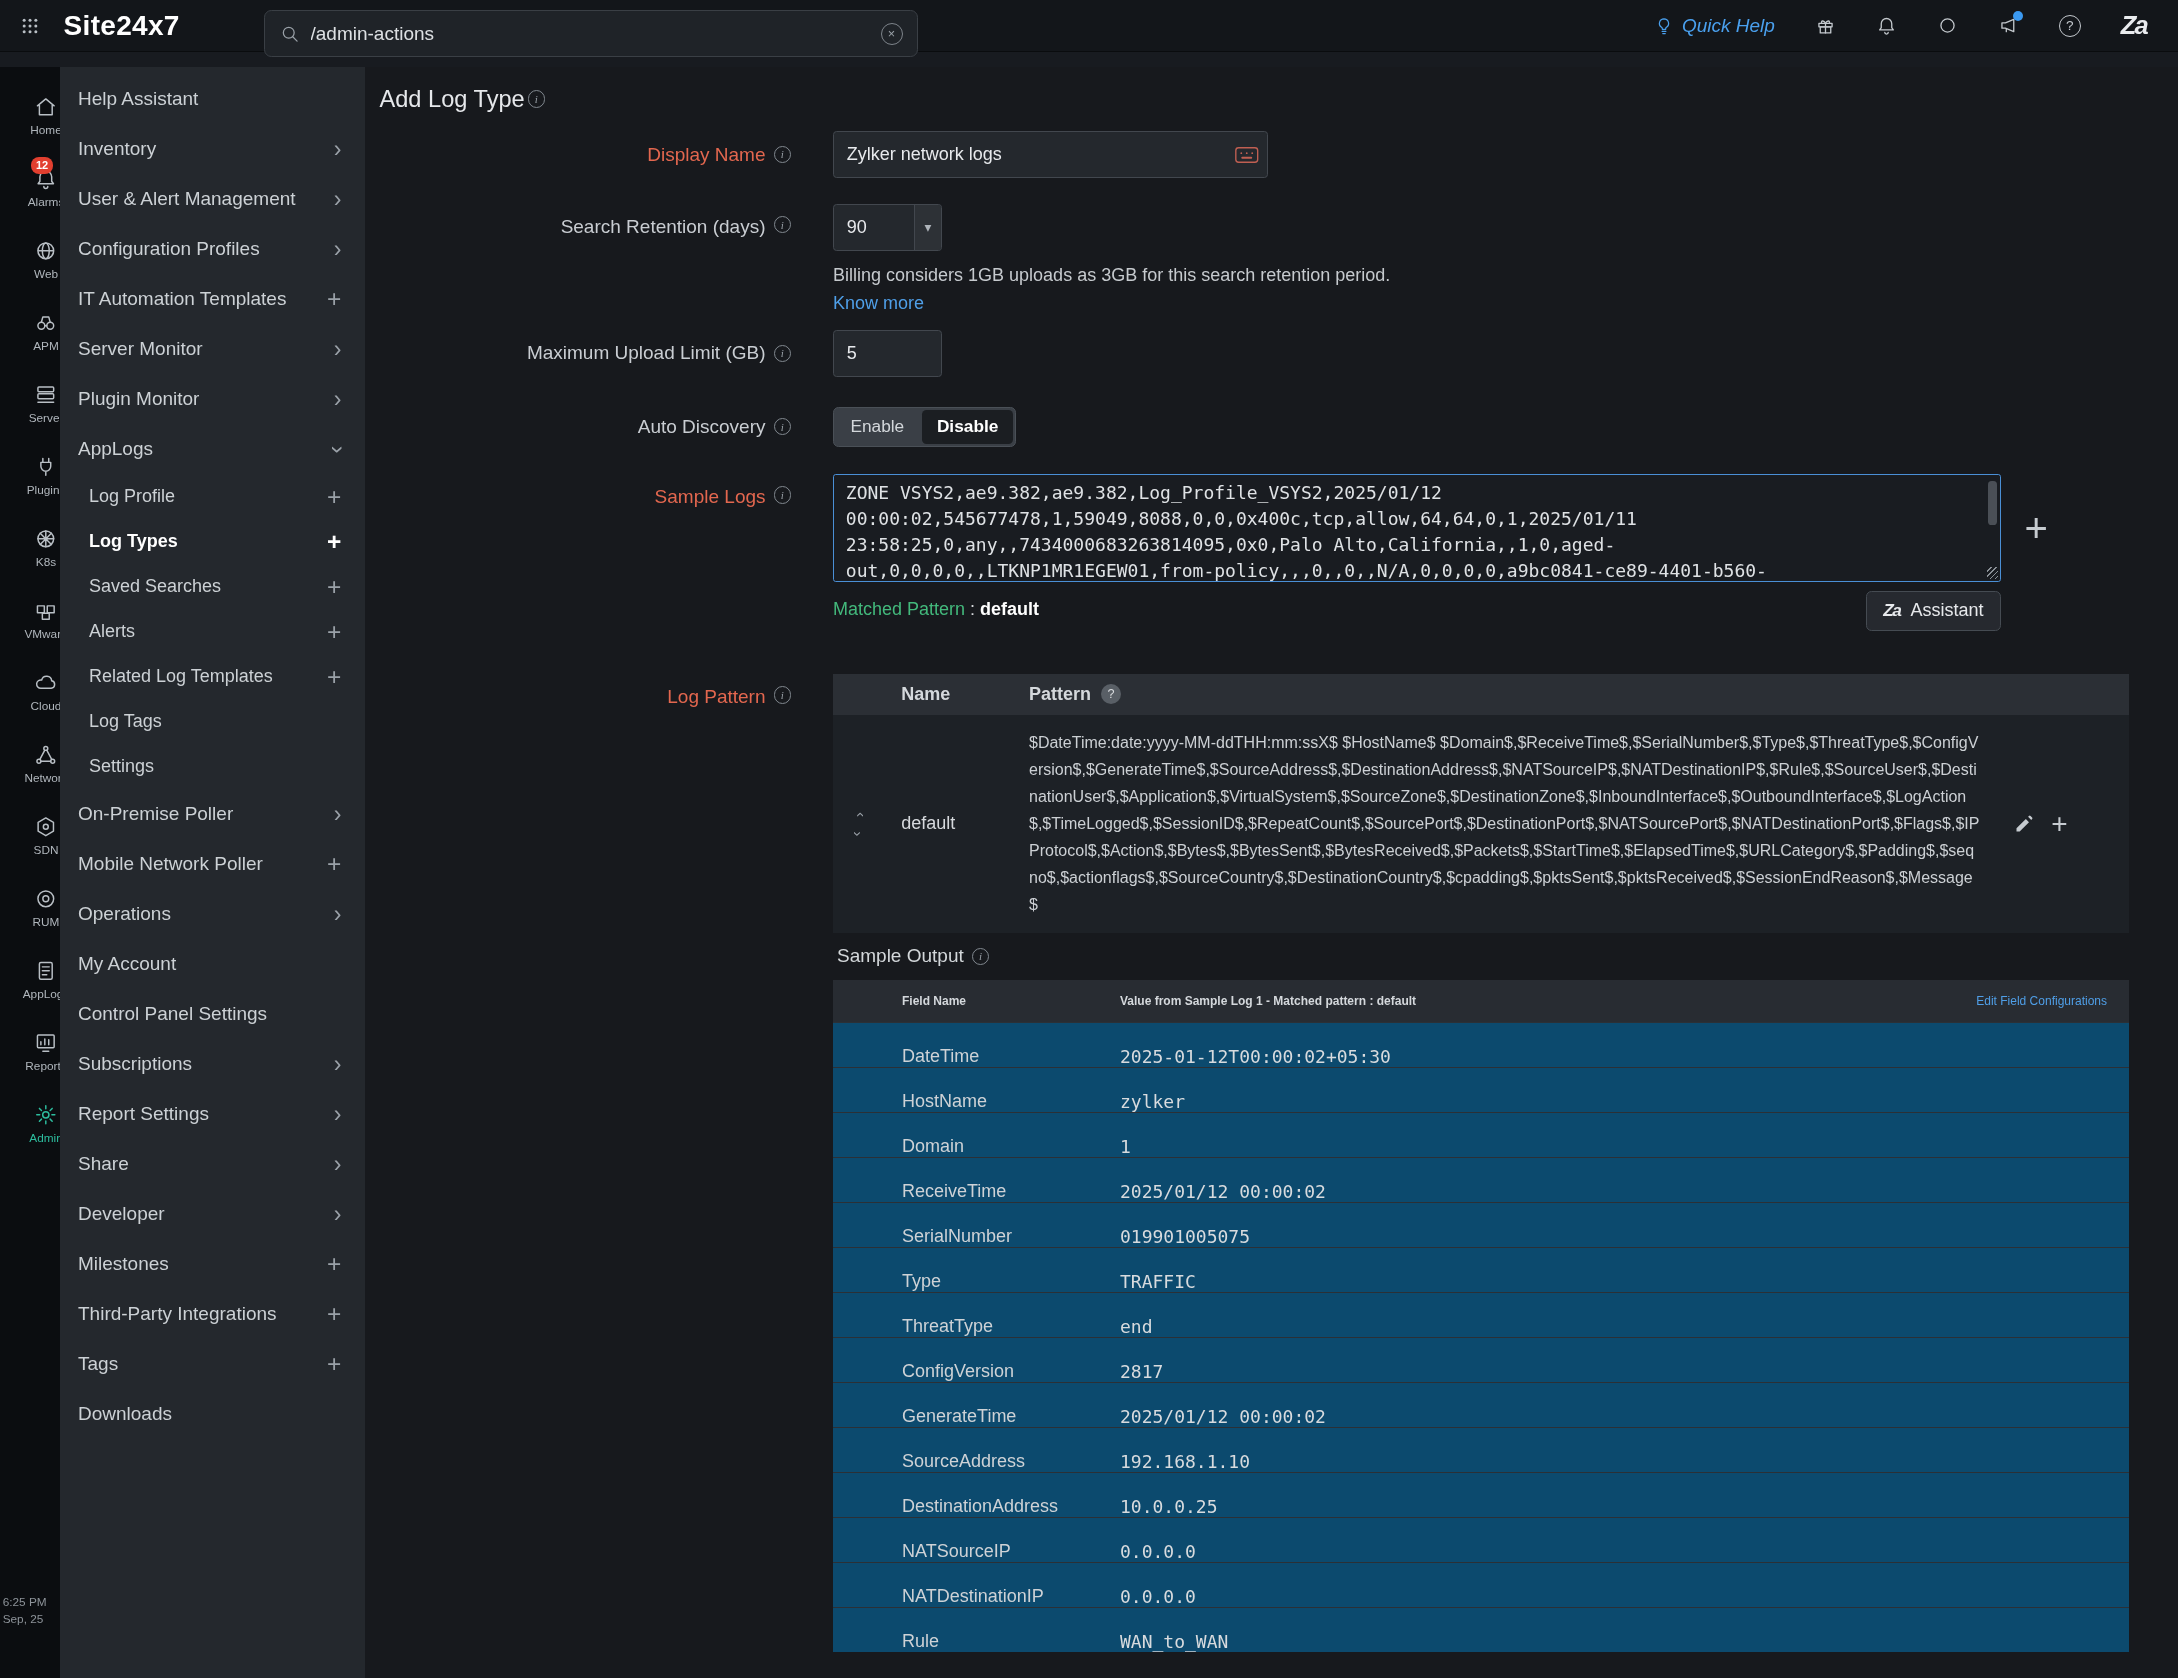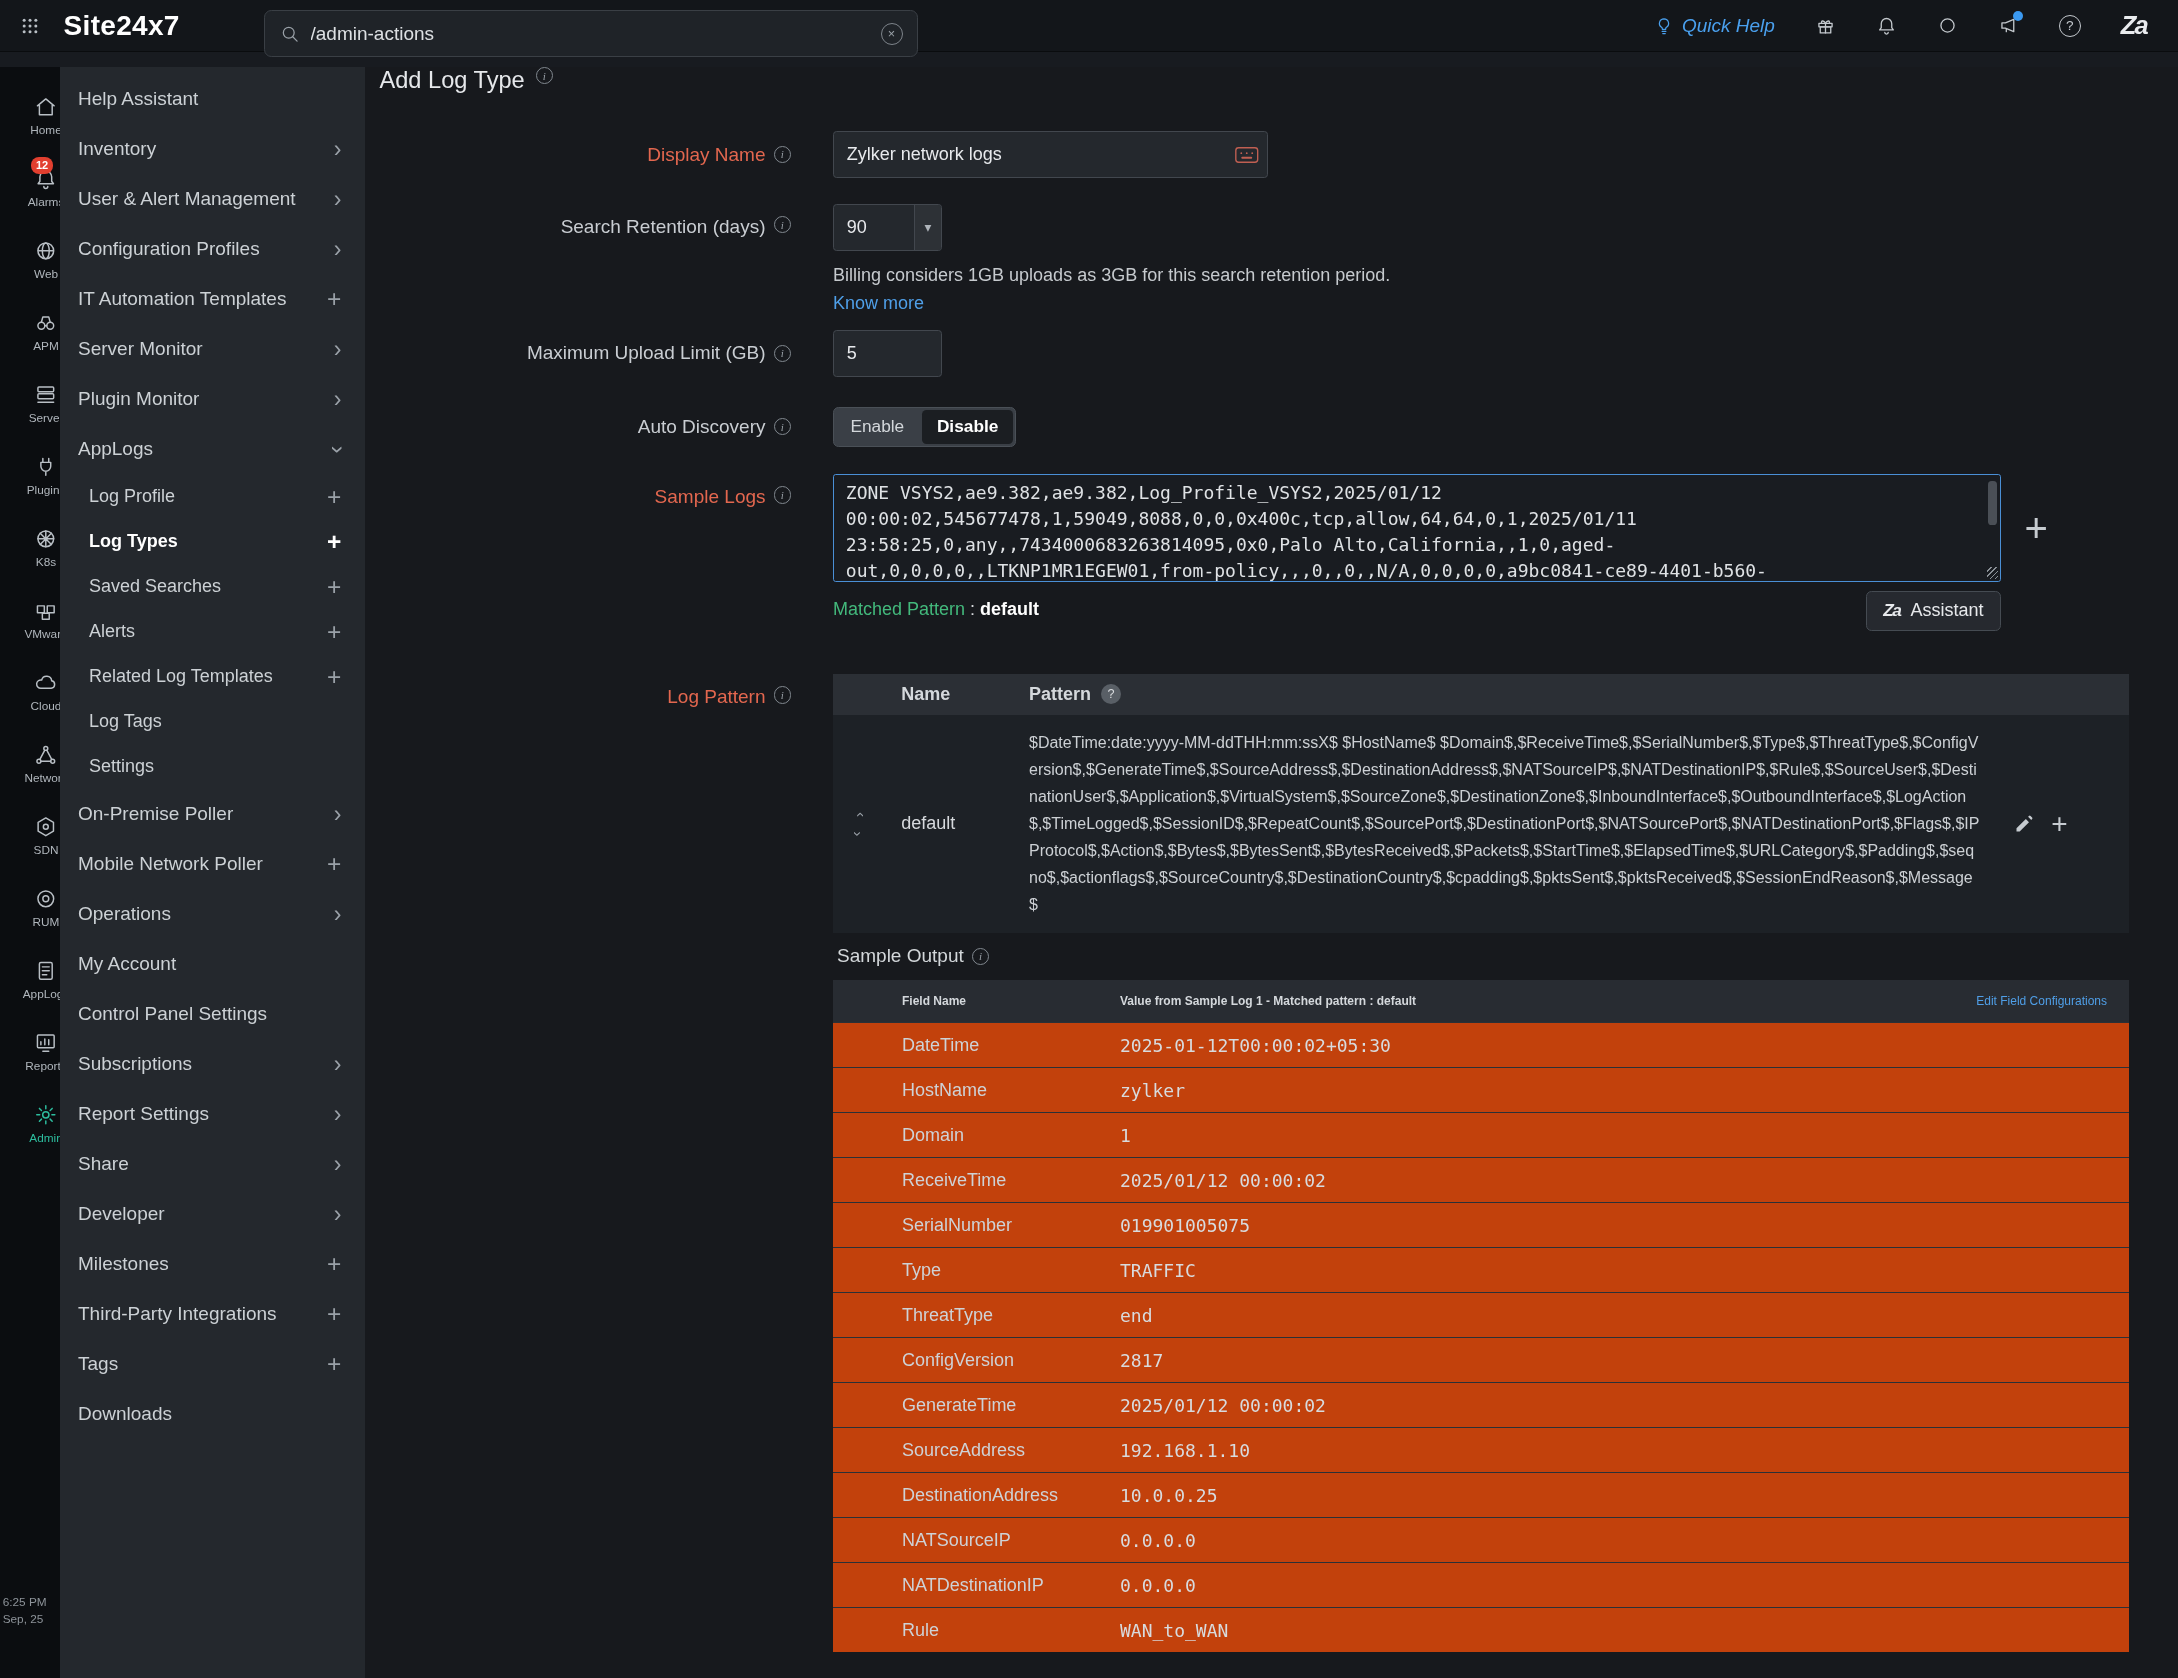--- a/index.html
+++ b/index.html
@@ -41,21 +41,21 @@
   .affix.affix-chevron::before{content:"\203A";}
   .affix.affix-plus::before{content:"+";font-size:24.5px;}
   .affix.affix-chevron-down::before{content:"\203A";display:inline-block;transform:rotate(90deg);}
   .affix.affix-none::before{content:"";}
   .sub .side-item{height:45px;padding-left:29px;font-size:18px;}
   .side-item.state-active{color:#ffffff;font-weight:700;}
   .side-item.state-active .affix{color:#ffffff;font-weight:700;}
 
   
   .main{position:absolute;top:67px;left:365px;right:0;bottom:0;background:#17191d;overflow:hidden;}
-  .page-header{height:64px;display:flex;align-items:flex-start;gap:11px;padding-left:14.5px;}
+  .page-header{height:64px;display:flex;align-items:center;gap:3px;padding-left:14.5px;}
   .ph-title{font-size:23.6px;color:#e6e8eb;font-weight:500;}
   .info-icon{width:17.3px;height:17.3px;border:1.4px solid #81888f;border-radius:50%;color:#9aa1a8;font-size:11px;display:inline-flex;align-items:center;justify-content:center;font-family:"Liberation Serif",serif;font-style:italic;flex:none;cursor:pointer;}
 
   .form-row{display:flex;}
   .v-center{align-items:center;}
   .row-top .flabel{align-items:flex-start;padding-top:12.7px;}
   .flabel{width:426px;display:flex;justify-content:flex-end;align-items:center;gap:8.2px;font-size:19px;color:#c9cdd2;}
   .flabel .lt.req{color:#e3674f;}
   .fctrl{margin-left:42px;}
 
@@ -111,21 +111,21 @@
   .mini-plus{font-size:28px;line-height:1;cursor:pointer;font-weight:300;}
 
   .so-label{margin:12.7px 0 0 472px;display:flex;align-items:center;gap:8.2px;font-size:19px;color:#d3d7da;}
 
   
   .otable{width:1296px;margin:12.7px 0 0 468px;}
   .ot-head{display:flex;align-items:center;height:42px;background:#282c32;font-size:12px;font-weight:700;color:#d4d8dc;}
   .c-field{width:287px;flex:none;padding-left:69px;}
   .c-value{flex:1;}
   .c-link{padding-right:22px;color:#4f9fe8;font-weight:400;cursor:pointer;white-space:nowrap;}
-  .ot-row{display:flex;align-items:center;height:45px;background:#c2410c;border-top:0.9px solid #2b3036;font-size:18px;}
+  .ot-row{display:flex;align-items:flex-end;height:45px;background:#0c4a6e;border-top:0.9px solid #2b3036;font-size:18px;}
   .ot-row .c-field{color:#ced2d6;}
   .ot-row .c-value{font-family:"DejaVu Sans Mono",monospace;color:#d8dbde;}
 
   .mt28{margin-top:25.5px;} .mt17{margin-top:15.5px;} .mt33{margin-top:30px;} .mt30{margin-top:27px;} .mt47{margin-top:43px;}
 </style>
 </head>
 <body>
 
 <header class="topbar">
   <span class="tb-apps">

